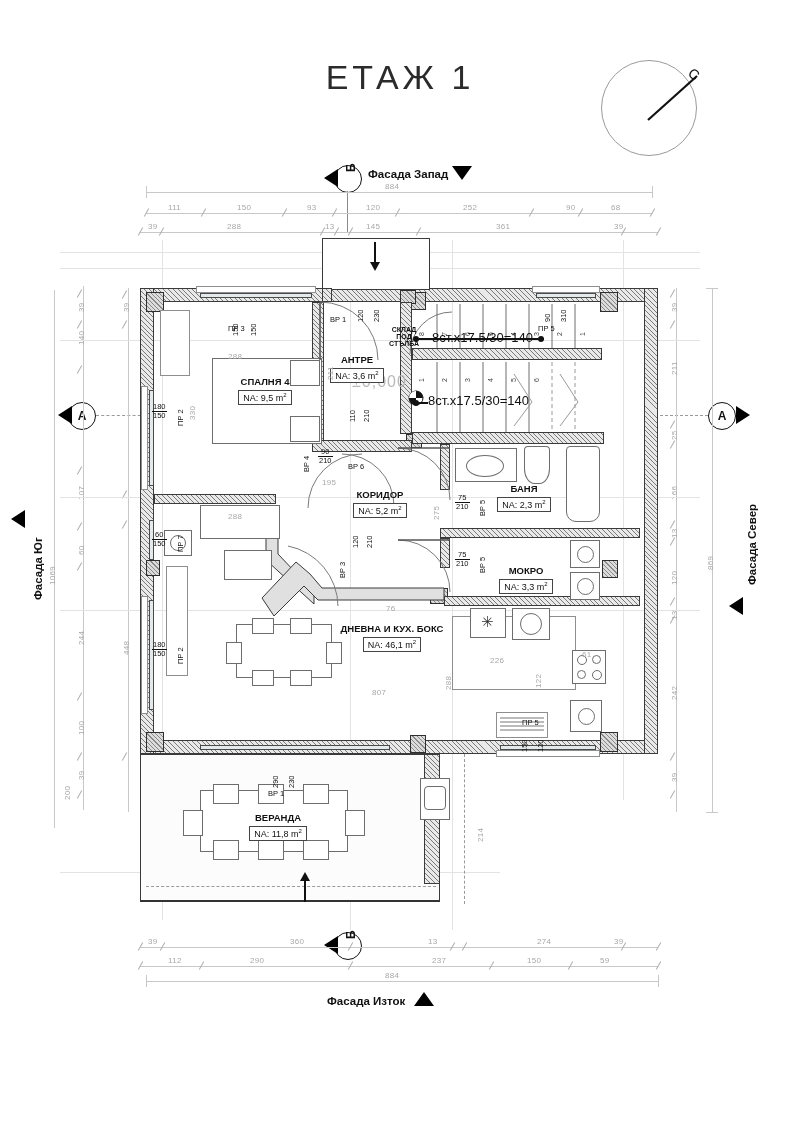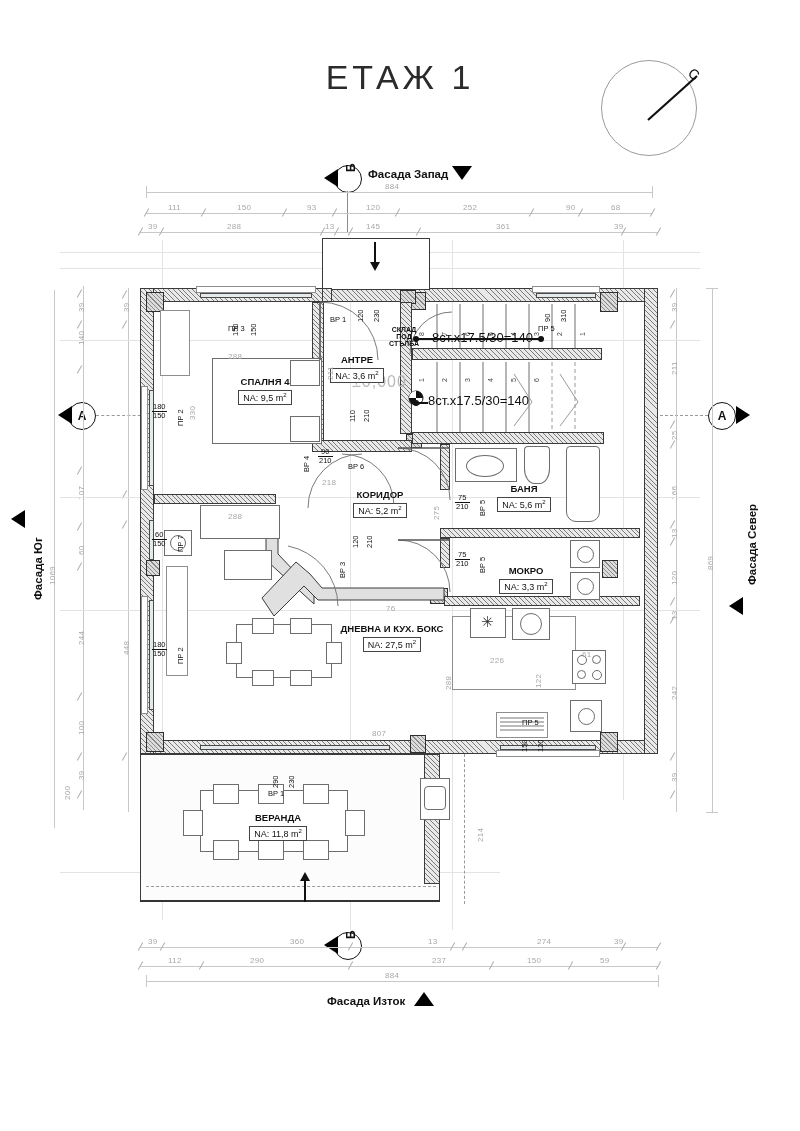--- a/index.html
+++ b/index.html
@@ -509,31 +509,31 @@
   <div class="room-area" style="margin-top:2px;"><span>NA: 3,6 m</span><sup style="font-size:6px;">2</sup></div>
 </div>
 
 <div class="abs" style="left:340px;top:489px;width:80px;text-align:center;">
   <div class="room-name">КОРИДОР</div>
   <div class="room-area" style="margin-top:2px;"><span>NA: 5,2 m</span><sup style="font-size:6px;">2</sup></div>
 </div>
 
 <div class="abs" style="left:490px;top:483px;width:68px;text-align:center;">
   <div class="room-name">БАНЯ</div>
-  <div class="room-area" style="margin-top:2px;"><span>NA: 5,6 m</span><sup style="font-size:6px;">2</sup></div>
+  <div class="room-area" style="margin-top:2px;"><span>NA: 2,3 m</span><sup style="font-size:6px;">2</sup></div>
 </div>
 
 <div class="abs" style="left:494px;top:565px;width:64px;text-align:center;">
   <div class="room-name">МОКРО</div>
   <div class="room-area" style="margin-top:2px;"><span>NA: 3,3 m</span><sup style="font-size:6px;">2</sup></div>
 </div>
 
 <div class="abs" style="left:336px;top:623px;width:112px;text-align:center;">
   <div class="room-name">ДНЕВНА И КУХ. БОКС</div>
-  <div class="room-area" style="margin-top:2px;"><span>NA: 27,5 m</span><sup style="font-size:6px;">2</sup></div>
+  <div class="room-area" style="margin-top:2px;"><span>NA: 46,1 m</span><sup style="font-size:6px;">2</sup></div>
 </div>
 
 <div class="abs" style="left:238px;top:812px;width:80px;text-align:center;">
   <div class="room-name">ВЕРАНДА</div>
   <div class="room-area" style="margin-top:2px;"><span>NA: 11,8 m</span><sup style="font-size:6px;">2</sup></div>
 </div>
 
 <div class="abs op op-v" style="left:232px;top:336px;"><span>150</span></div>
 <div class="abs op op-v" style="left:250px;top:336px;"><span>150</span></div>
 <div class="abs op-code" style="left:228px;top:324px;">ПР 3</div>
@@ -593,23 +593,23 @@
 <div class="abs op op-v" style="left:352px;top:548px;"><span>120</span></div>
 <div class="abs op op-v" style="left:366px;top:548px;"><span>210</span></div>
 <div class="abs op-code op-v" style="left:338px;top:578px;">ВР 3</div>
 
 <div class="abs op op-v" style="left:272px;top:788px;"><span>290</span></div>
 <div class="abs op op-v" style="left:288px;top:788px;"><span>230</span></div>
 <div class="abs op-code" style="left:268px;top:789px;">ВР 1</div>
 
 <div class="abs dim dim-v" style="left:188px;top:420px;">330</div>
 <div class="abs dim" style="left:228px;top:352px;">288</div>
-<div class="abs dim" style="left:322px;top:478px;">218</div>
+<div class="abs dim" style="left:322px;top:478px;">195</div>
 <div class="abs dim dim-v" style="left:432px;top:520px;">275</div>
-<div class="abs dim" style="left:372px;top:729px;">807</div>
+<div class="abs dim" style="left:372px;top:688px;">807</div>
 <div class="abs dim" style="left:228px;top:512px;">288</div>
 <div class="abs dim" style="left:490px;top:656px;">226</div>
 <div class="abs dim dim-v" style="left:534px;top:688px;">122</div>
 <div class="abs dim" style="left:582px;top:650px;">61</div>
 <div class="abs dim dim-v" style="left:476px;top:842px;">214</div>
 <div class="abs dim" style="left:386px;top:604px;">76</div>
 <div class="abs dim dim-v" style="left:444px;top:690px;">288</div>
 <div class="abs dim dim-v" style="left:326px;top:380px;">211</div>
 
 </body></html>

